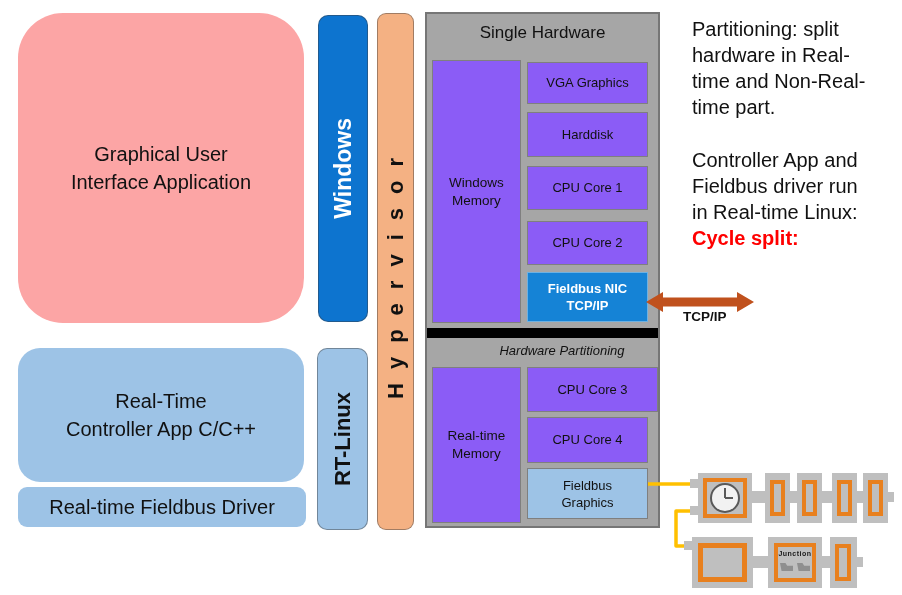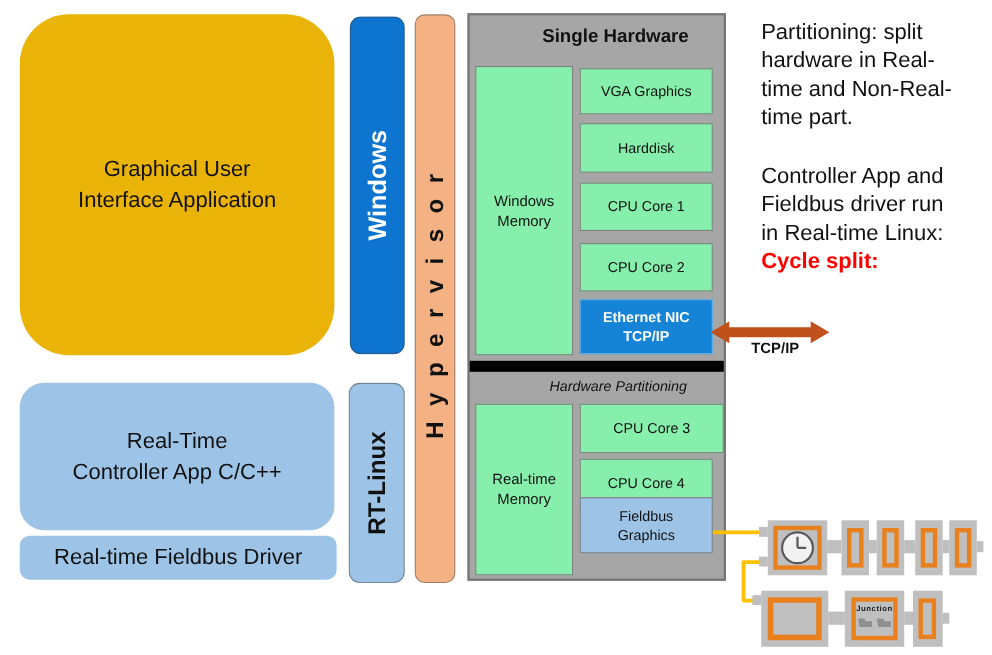--- a/index.html
+++ b/index.html
@@ -1,32 +1,32 @@
 <!DOCTYPE html>
 <html><head>
 <meta charset="utf-8">
 <style>
   html,body{margin:0;padding:0;background:#fff;}
   .canvas{position:relative;width:902px;height:595px;background:#ffffff;
           font-family:"Liberation Sans",sans-serif;overflow:hidden;color:#111;}
   .abs{position:absolute;box-sizing:border-box;}
   .center{display:flex;flex-direction:column;align-items:center;justify-content:center;text-align:center;}
-  .gui-box{background:#eab308;border-radius:45px;font-size:20px;line-height:28px;}
+  .gui-box{background:#fca5a5;border-radius:45px;font-size:20px;line-height:28px;}
   .lblue{background:#9dc3e6;}
   .ctrl-box{border-radius:22px;font-size:20px;line-height:28px;}
   .drv-box{border-radius:9px;font-size:20px;}
   .vbar{display:flex;align-items:center;justify-content:center;border-radius:10px;border:1px solid rgba(60,60,60,.45);}
   .vtext{writing-mode:vertical-rl;transform:rotate(180deg);white-space:nowrap;}
   .win-bar{background:#0d74cf;color:#fff;font-size:23px;font-weight:600;}
   .rtl-bar{background:#9dc3e6;color:#111;font-size:22px;font-weight:600;}
   .hyp-bar{background:#f4b183;color:#111;font-size:22px;font-weight:600;}
   .hyp-bar .vtext{letter-spacing:14px;}
   .hw-box{background:#a6a6a6;border:2px solid #767676;}
-  .hw-title{font-weight:700;font-size:17px;margin-left:17px;}
-  .cell{background:#86efac;border:1px solid #7f7f7f;font-size:13px;line-height:16px;}
+  .hw-title{font-weight:400;font-size:17px;}
+  .cell{background:#8b5cf6;border:1px solid #7f7f7f;font-size:13px;line-height:16px;}
   .mem{font-size:13.5px;line-height:18px;}
   .nic{background:#1583d6;border:1px solid #6db1e2;color:#fff;font-weight:600;font-size:13px;line-height:17px;}
   .fbif{background:#9dc3e6;border:1px solid #7f7f7f;color:#111;font-size:13px;line-height:17px;}
   .divbar{background:#000;}
   .part-label{font-style:italic;font-size:13px;}
   .ann{font-size:20px;line-height:26px;}
   .ann .line{height:26px;white-space:nowrap;}
   .ann .gap{height:27px;}
   .red{color:#ff0000;font-weight:700;}
   .tcpip{font-size:13.5px;font-weight:700;}
@@ -78,37 +78,37 @@
     <span>Windows</span>
     <span>Memory</span>
   </div>
 
   <div class="abs center cell" style="left:527px;top:62px;width:121px;height:42px;">VGA Graphics</div>
   <div class="abs center cell" style="left:527px;top:112px;width:121px;height:45px;">Harddisk</div>
   <div class="abs center cell" style="left:527px;top:166px;width:121px;height:44px;">CPU Core 1</div>
   <div class="abs center cell" style="left:527px;top:221px;width:121px;height:44px;">CPU Core 2</div>
 
   <div class="abs center nic" style="left:527px;top:272px;width:121px;height:50px;">
-    <span>Ethernet NIC</span>
+    <span>Fieldbus NIC</span>
     <span>TCP/IP</span>
   </div>
 
   <div class="abs divbar" style="left:427px;top:328px;width:231px;height:10px;"></div>
 
   <div class="abs center part-label" style="left:425px;top:341px;width:235px;height:18px;padding-left:39px;">Hardware Partitioning</div>
 
   <div class="abs center cell mem" style="left:432px;top:367px;width:89px;height:156px;">
     <span>Real-time</span>
     <span>Memory</span>
   </div>
 
   <div class="abs center cell" style="left:527px;top:367px;width:131px;height:45px;">CPU Core 3</div>
   <div class="abs center cell" style="left:527px;top:417px;width:121px;height:46px;">CPU Core 4</div>
 
-  <div class="abs center fbif" style="left:527px;top:452px;width:121px;height:51px;">
+  <div class="abs center fbif" style="left:527px;top:468px;width:121px;height:51px;">
     <span>Fieldbus</span>
     <span>Graphics</span>
   </div>
 
   <div class="abs ann" style="left:692px;top:16px;width:208px;">
     <div class="line">Partitioning: split</div>
     <div class="line">hardware in Real-</div>
     <div class="line">time and Non-Real-</div>
     <div class="line">time part.</div>
     <div class="gap"></div>

